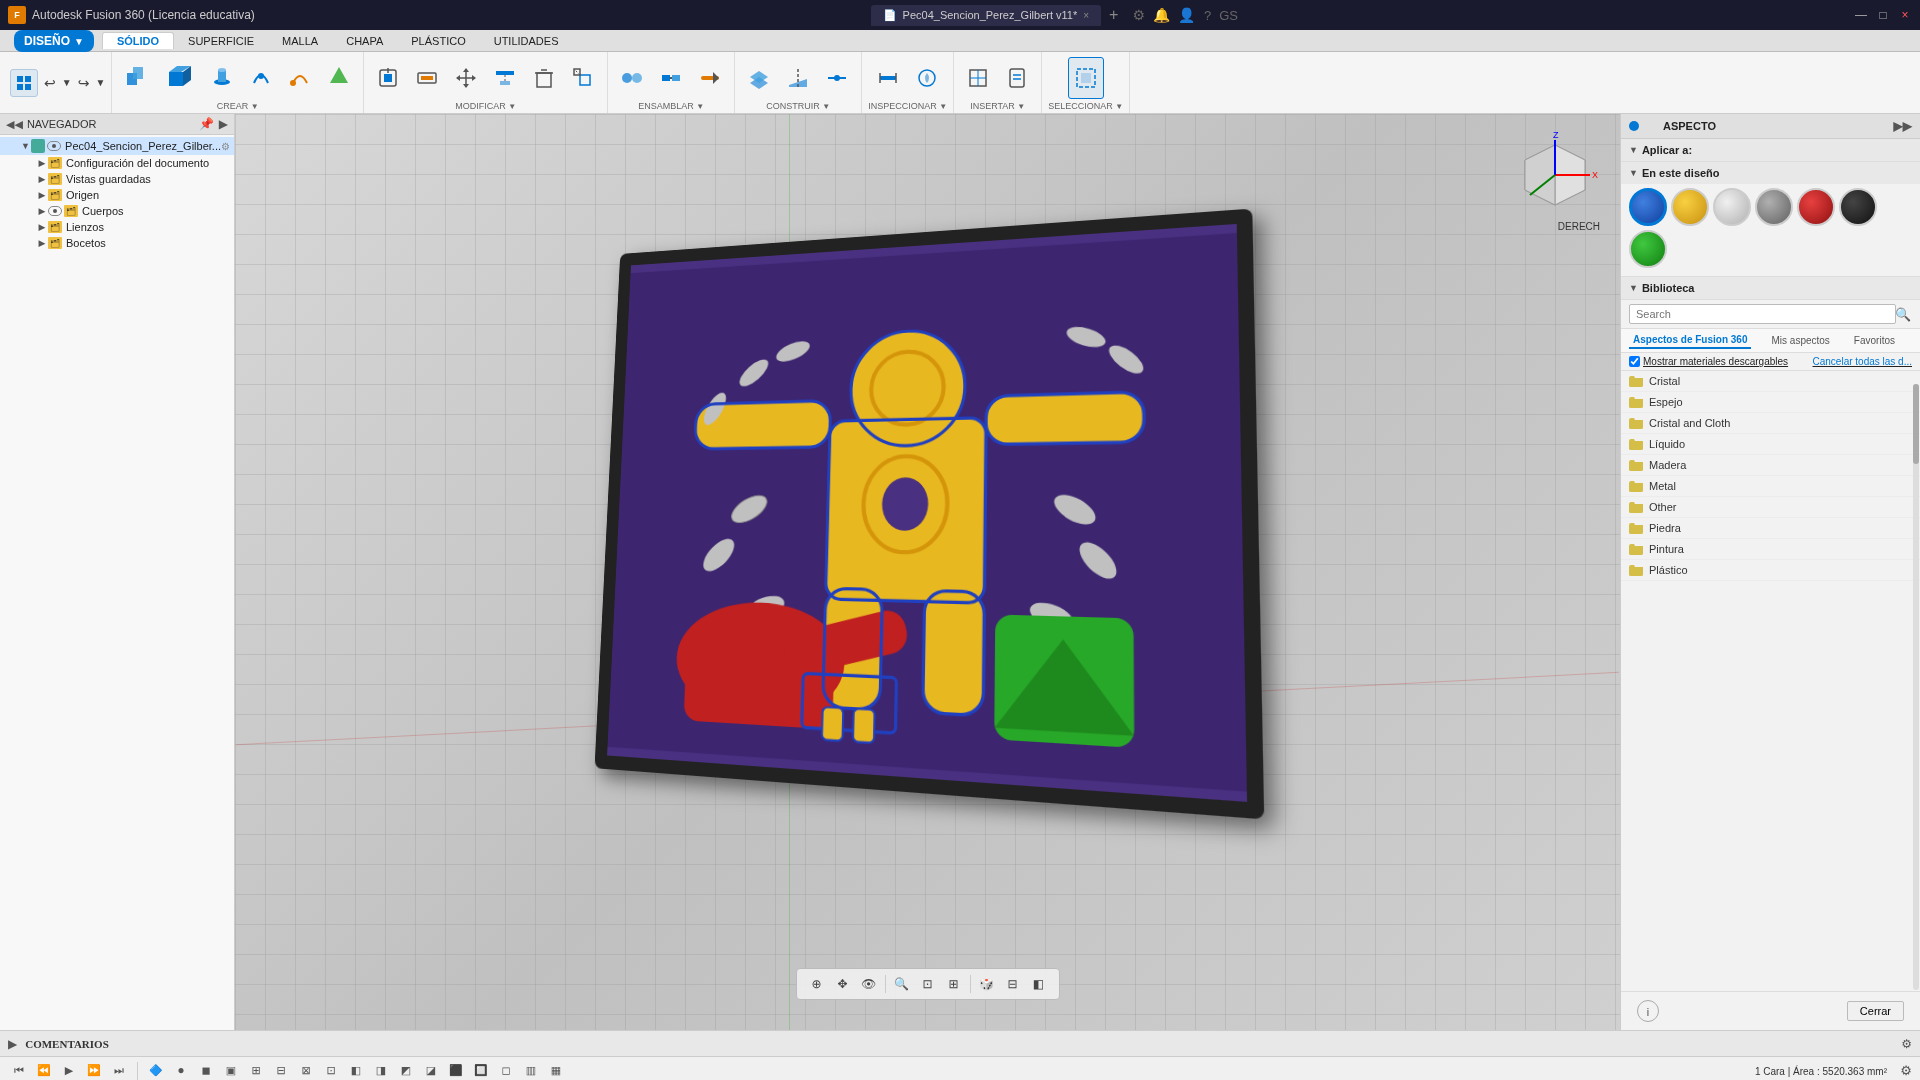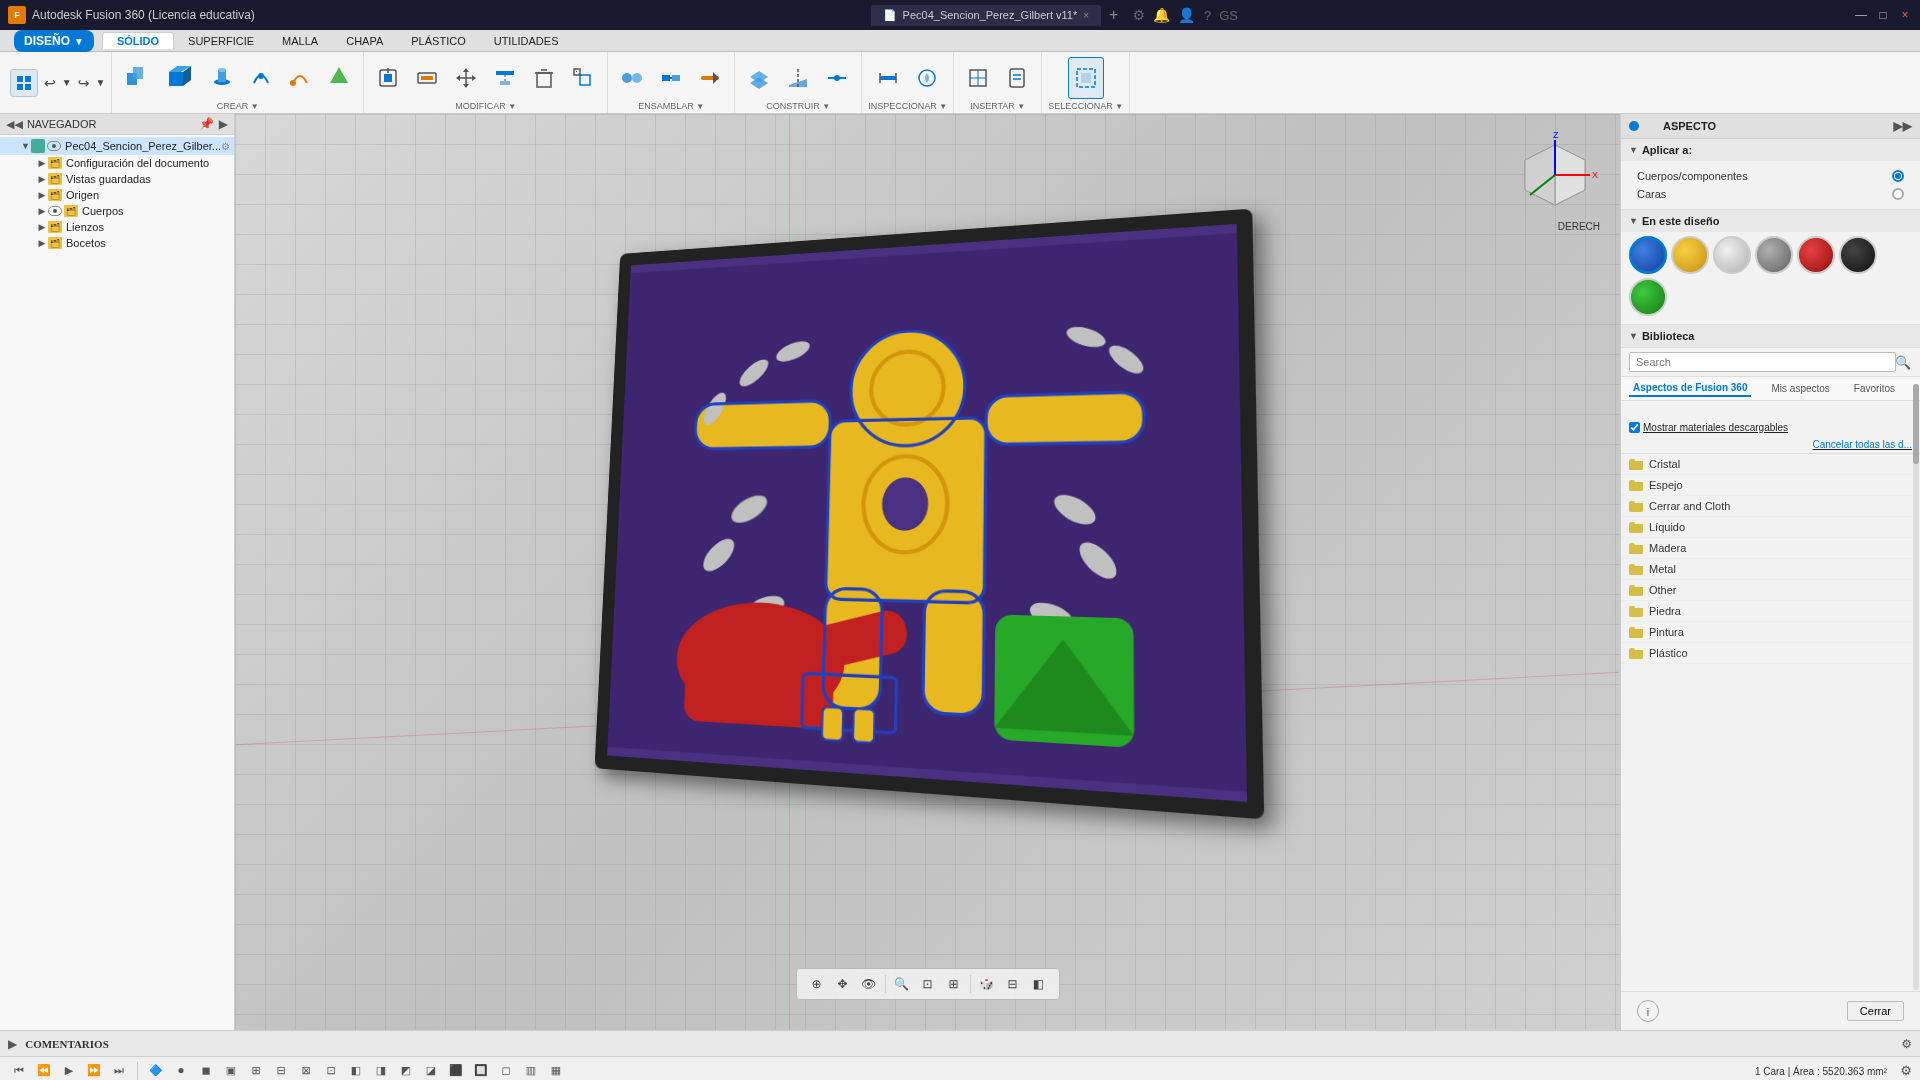--- a/index.html
+++ b/index.html
@@ -615,30 +615,20 @@
         <span style="font-weight:bold;font-size:11px;">ASPECTO</span>
       </div>
       <span style="cursor:pointer;color:#555;font-size:12px;">▶▶</span>
     </div>
 
     <div class="panel-section">
       <div class="panel-section-header">
         <span style="font-size:9px;color:#555;">▼</span>
         <span>Aplicar a:</span>
       </div>
-      <div class="panel-content">
-        <div class="apply-row">
-          <label>Cuerpos/componentes</label>
-          <div class="radio-btn checked"></div>
-        </div>
-        <div class="apply-row">
-          <label>Caras</label>
-          <div class="radio-btn unchecked" style="border-color:#aaa;"></div>
-        </div>
-      </div>
     </div>
 
     <div class="panel-section">
       <div class="panel-section-header">
         <span style="font-size:9px;color:#555;">▼</span>
         <span>En este diseño</span>
       </div>
 
       <div class="swatches-row">
         <div class="swatch selected" style="background:radial-gradient(circle at 35% 35%, #4080e0, #1040a0);"></div>
@@ -666,41 +656,41 @@
         <div class="lib-tab active">Aspectos de Fusion 360</div>
         <div class="lib-tab">Mis aspectos</div>
         <div class="lib-tab">Favoritos</div>
       </div>
 
       <div class="lib-options">
         <label>
           <input type="checkbox" checked="" style="">
           <span>Mostrar materiales descargables</span>
         </label>
-        <span style="color:#0078d4;font-size:10px;cursor:pointer;margin-top:35px;">Cancelar todas las d...</span>
+        <span style="color:#0078d4;font-size:10px;cursor:pointer;">Cancelar todas las d...</span>
       </div>
 
       <div class="lib-list" style="flex:1;overflow-y:auto;position:relative;">
         <div class="lib-list-item">
           <svg width="14" height="12" viewBox="0 0 14 12">
               <path d="M0 3 Q0 1 2 1 L5 1 L6 3 L14 3 L14 11 Q14 12 12 12 L2 12 Q0 12 0 11 Z" fill="#c8a800" opacity="0.7"></path>
             </svg>
           <span style="font-size:11px;color:#333;">Cristal</span>
         </div>
         <div class="lib-list-item">
           <svg width="14" height="12" viewBox="0 0 14 12">
               <path d="M0 3 Q0 1 2 1 L5 1 L6 3 L14 3 L14 11 Q14 12 12 12 L2 12 Q0 12 0 11 Z" fill="#c8a800" opacity="0.7"></path>
             </svg>
           <span style="font-size:11px;color:#333;">Espejo</span>
         </div>
         <div class="lib-list-item">
           <svg width="14" height="12" viewBox="0 0 14 12">
               <path d="M0 3 Q0 1 2 1 L5 1 L6 3 L14 3 L14 11 Q14 12 12 12 L2 12 Q0 12 0 11 Z" fill="#c8a800" opacity="0.7"></path>
             </svg>
-          <span style="font-size:11px;color:#333;">Cerrar and Cloth</span>
+          <span style="font-size:11px;color:#333;">Cristal and Cloth</span>
         </div>
         <div class="lib-list-item">
           <svg width="14" height="12" viewBox="0 0 14 12">
               <path d="M0 3 Q0 1 2 1 L5 1 L6 3 L14 3 L14 11 Q14 12 12 12 L2 12 Q0 12 0 11 Z" fill="#c8a800" opacity="0.7"></path>
             </svg>
           <span style="font-size:11px;color:#333;">Líquido</span>
         </div>
         <div class="lib-list-item">
           <svg width="14" height="12" viewBox="0 0 14 12">
               <path d="M0 3 Q0 1 2 1 L5 1 L6 3 L14 3 L14 11 Q14 12 12 12 L2 12 Q0 12 0 11 Z" fill="#c8a800" opacity="0.7"></path>

